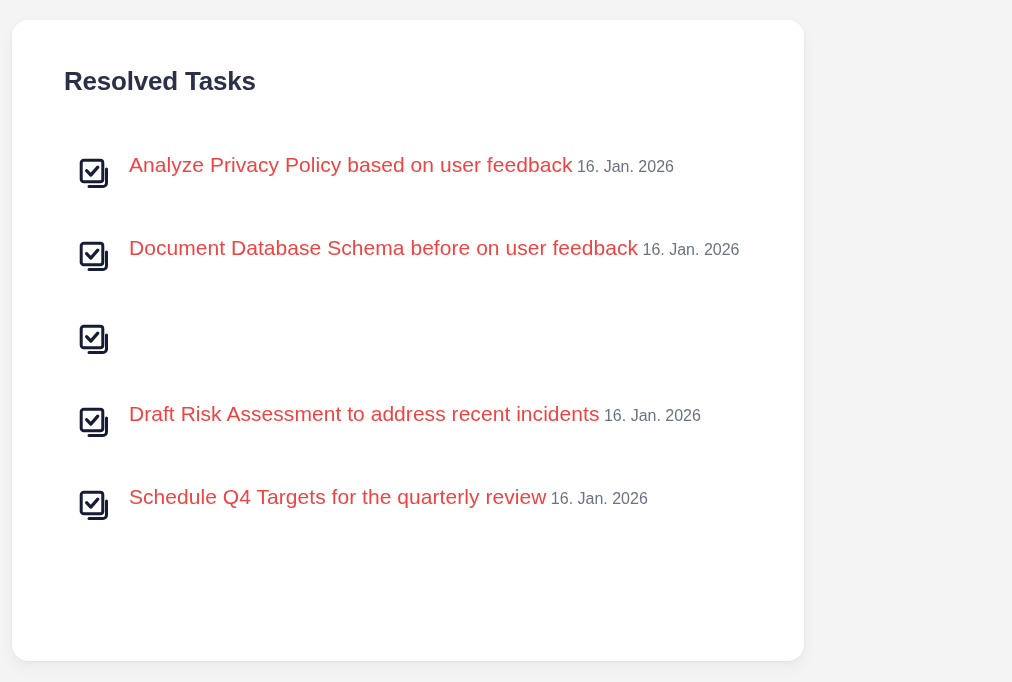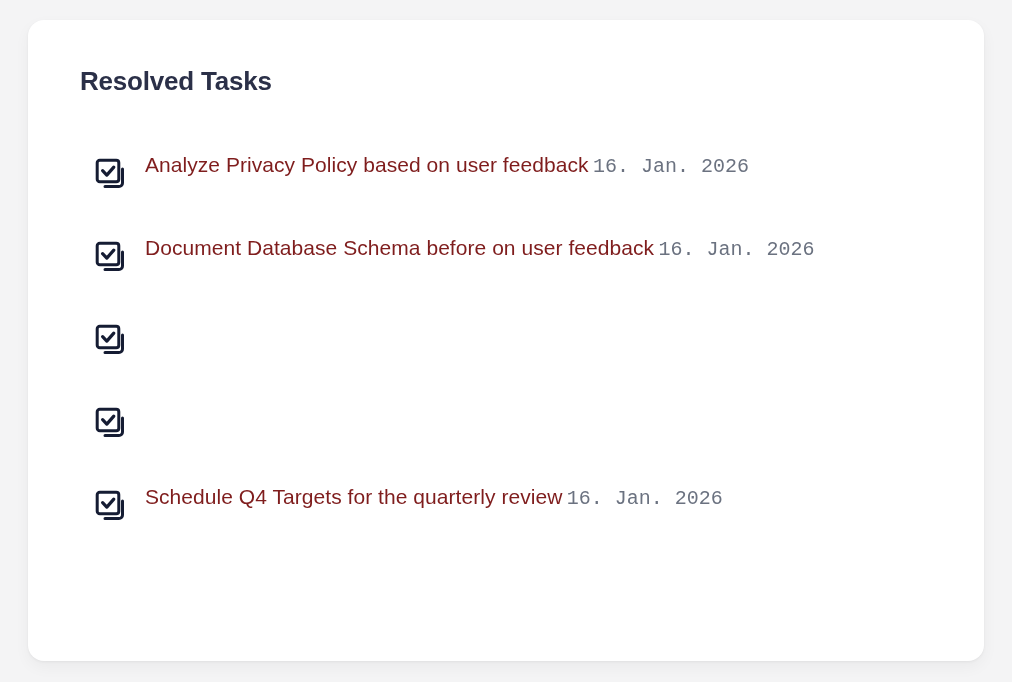--- a/index.html
+++ b/index.html
@@ -11,23 +11,23 @@
 
   body {
     background: #f4f4f5;
     font-family: "Liberation Sans", sans-serif;
     -webkit-font-smoothing: antialiased;
     overflow: hidden;
   }
 
   #card {
     position: absolute;
-    left: 28px;
+    left: 12px;
     top: 20px;
-    width: 956px;
+    width: 792px;
     height: 641px;
     background: #ffffff;
     border-radius: 16px;
     box-shadow: 0 1px 3px rgba(0,0,0,0.05), 0 6px 16px rgba(0,0,0,0.045);
     overflow: hidden;
   }
 
   #card-title {
     position: absolute;
     left: 52px;
@@ -70,33 +70,32 @@
 
   .task-text {
     margin-left: 10px;
     padding-top: 2px;
     min-width: 0;
   }
 
   .task-name {
     font-size: 21px;
     font-weight: normal;
-    color: #7f1d1d;
+    color: #ef4444;
     line-height: 27px;
     letter-spacing: 0.05px;
     white-space: nowrap;
   }
 
   .task-date {
     margin-top: 3px;
-    font-size: 20px;
+    font-size: 16px;
     color: #6b7280;
     line-height: 21px;
     white-space: nowrap;
-    font-family: Liberation Mono, monospace;
   }
 </style>
 </head>
 <body>
 
 <div id="card">
 
   <h1 id="card-title">Resolved Tasks</h1>
 
   <ul id="task-list">
@@ -140,20 +139,24 @@
     </li>
 
     <li class="task-row">
       <span class="task-icon">
         <svg viewBox="0 0 34 34" xmlns="http://www.w3.org/2000/svg">
           <path d="M10 28.5 h14 a3.5 3.5 0 0 0 3.5 -3.5 v-14" fill="none" stroke="#151c33" stroke-width="3" stroke-linecap="round" stroke-linejoin="round"></path>
           <rect x="2.2" y="2.2" width="21.6" height="21.6" rx="2.6" fill="#ffffff" stroke="#151c33" stroke-width="3"></rect>
           <path d="M7.6 12.7 l4.2 4.4 l7.0 -8.0" fill="none" stroke="#151c33" stroke-width="3.2" stroke-linecap="round" stroke-linejoin="round"></path>
         </svg>
       </span>
+      <span class="task-text">
+        <span class="task-name">Draft Risk Assessment to address recent incidents</span>
+        <span class="task-date">16. Jan. 2026</span>
+      </span>
     </li>
 
     <li class="task-row">
       <span class="task-icon">
         <svg viewBox="0 0 34 34" xmlns="http://www.w3.org/2000/svg">
           <path d="M10 28.5 h14 a3.5 3.5 0 0 0 3.5 -3.5 v-14" fill="none" stroke="#151c33" stroke-width="3" stroke-linecap="round" stroke-linejoin="round"></path>
           <rect x="2.2" y="2.2" width="21.6" height="21.6" rx="2.6" fill="#ffffff" stroke="#151c33" stroke-width="3"></rect>
           <path d="M7.6 12.7 l4.2 4.4 l7.0 -8.0" fill="none" stroke="#151c33" stroke-width="3.2" stroke-linecap="round" stroke-linejoin="round"></path>
         </svg>
       </span>

